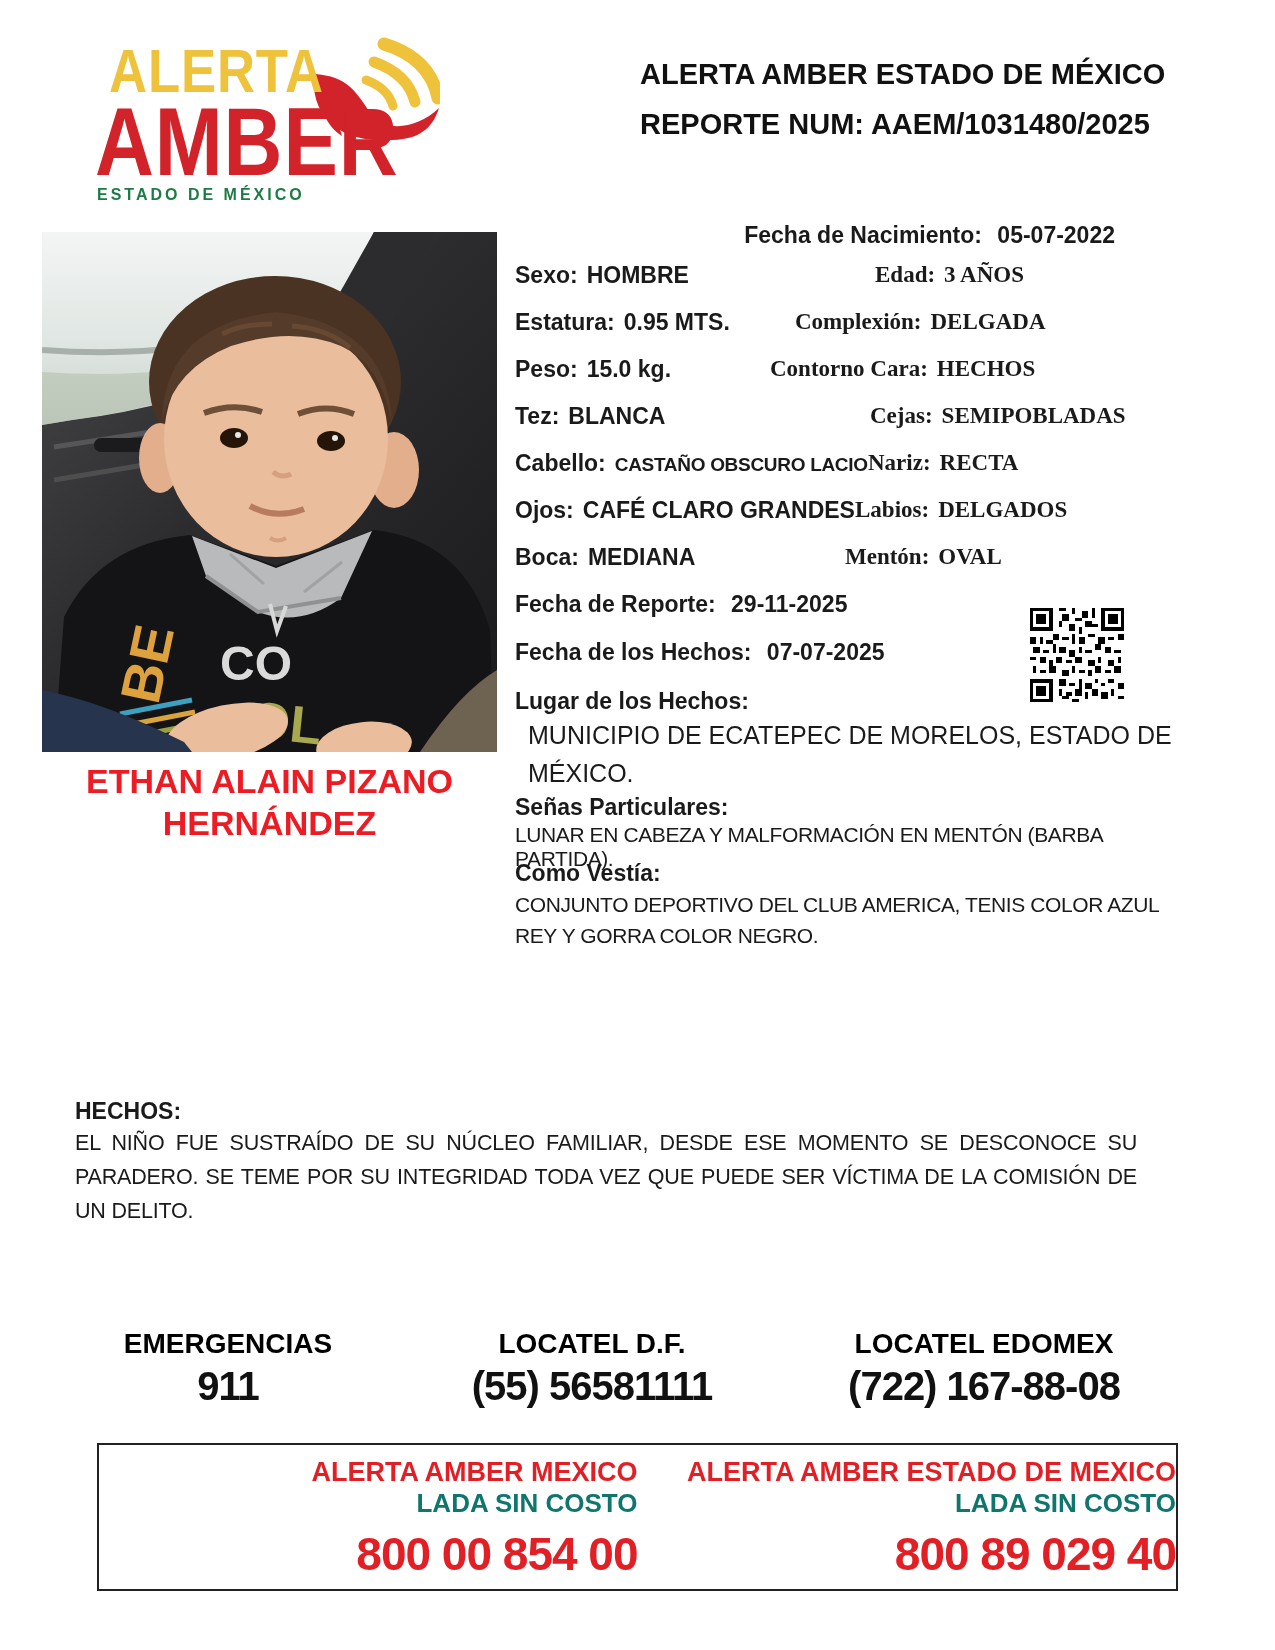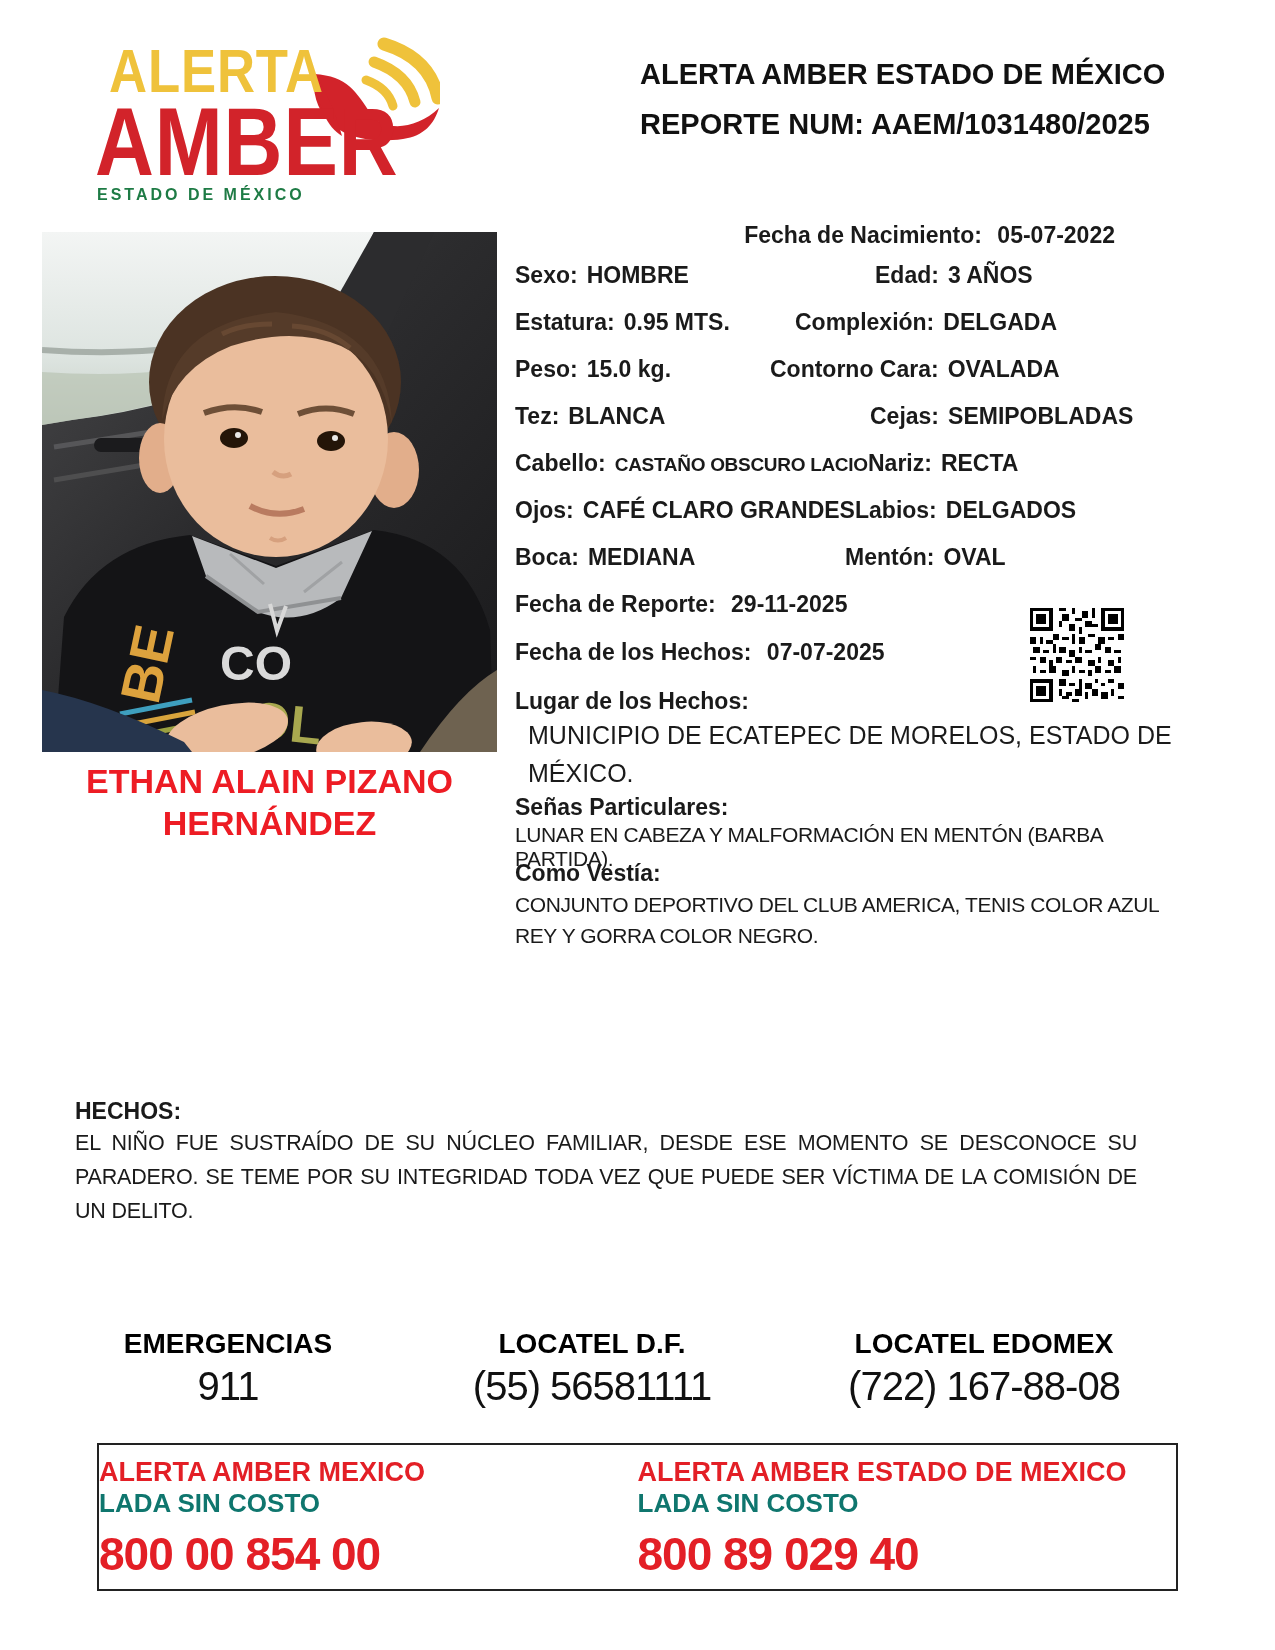--- a/index.html
+++ b/index.html
@@ -25,21 +25,21 @@
   .photo svg { display:block; width:100%; height:100%; }
   .child-name { position:absolute; left:42px; top:760px; width:455px; text-align:center;
                 font-size:34px; font-weight:bold; color:#ED1C24; line-height:42px; }
 
   
   .details { position:absolute; left:515px; top:222px; width:650px; }
   .birth-row { position:relative; height:40px; text-align:right; padding-right:50px;
                font-size:23px; font-weight:bold; }
   .d-row { position:relative; height:47px; font-size:23px; font-weight:bold; white-space:nowrap; }
   .d-row .p1 { position:absolute; left:0; top:0; }
-  .d-row .p2 { position:absolute; top:0; }
+  .d-row .p2 { position:absolute; top:0;font-family:Liberation Serif, serif; }
   .r0 .p2{left:360px;} .r1 .p2{left:280px;} .r2 .p2{left:255px;}
   .r3 .p2{left:355px;} .r4 .p2{left:353px;} .r5 .p2{left:340px;} .r6 .p2{left:330px;}
   .lbl { margin-right:9px; }
   .val-small { font-size:19px; letter-spacing:-0.3px; }
   .single-row { position:relative; height:48px; font-size:23px; font-weight:bold; white-space:nowrap; }
 
   .sec-label { font-size:23px; font-weight:bold; }
   .place-label { position:absolute; left:515px; top:688px; }
   .place-value { position:absolute; left:528px; top:716px; width:648px; font-size:25px; line-height:38px; }
   .marks-label { position:absolute; left:515px; top:794px; }
@@ -53,26 +53,26 @@
   
   .hechos-label { position:absolute; left:75px; top:1098px; font-size:23px; font-weight:bold; }
   .hechos-text  { position:absolute; left:75px; top:1126px; width:1062px; font-size:21.5px;
                   line-height:34px; text-align:justify; letter-spacing:-0.2px; }
 
   
   .contacts { position:absolute; left:60px; top:1328px; width:1120px; display:flex; }
   .contact { text-align:center; }
   .contact:nth-child(1){ width:30%; } .contact:nth-child(2){ width:35%; } .contact:nth-child(3){ width:35%; }
   .contact-name { font-size:28px; font-weight:bold; color:#000000; }
-  .contact-num  { font-size:40px; font-weight:normal; color:#111; margin-top:4px; letter-spacing:-1px; }
+  .contact-num  { font-size:40px; font-weight:bold; color:#111; margin-top:4px; letter-spacing:-1px; }
 
   
   .footer-box { position:absolute; left:97px; top:1443px; width:1081px; height:148px;
                 border:2px solid #222; background:#fff; display:flex; }
-  .fcol { width:50%; text-align:left; padding-top:12px; }
+  .fcol { width:50%; text-align:right; padding-top:12px; }
   .f-title { font-size:27px; font-weight:bold; color:#E31F26; }
   .f-sub   { font-size:26px; font-weight:bold; color:#0f766e; }
   .f-num   { font-size:46px; font-weight:bold; color:#E31F26; margin-top:8px; letter-spacing:-1px; }
 </style>
 </head>
 <body>
 
 <div class="page">
 
   <div class="logo">
@@ -176,21 +176,21 @@
     <div class="d-row r0">
       <span class="p1"><span class="lbl">Sexo:</span><span>HOMBRE</span></span>
       <span class="p2"><span class="lbl">Edad:</span><span>3 AÑOS</span></span>
     </div>
     <div class="d-row r1">
       <span class="p1"><span class="lbl">Estatura:</span><span>0.95 MTS.</span></span>
       <span class="p2"><span class="lbl">Complexión:</span><span>DELGADA</span></span>
     </div>
     <div class="d-row r2">
       <span class="p1"><span class="lbl">Peso:</span><span>15.0 kg.</span></span>
-      <span class="p2"><span class="lbl">Contorno Cara:</span><span>OVALADA</span></span>
+      <span class="p2"><span class="lbl">Contorno Cara:</span><span>HECHOS</span></span>
     </div>
     <div class="d-row r3">
       <span class="p1"><span class="lbl">Tez:</span><span>BLANCA</span></span>
       <span class="p2"><span class="lbl">Cejas:</span><span>SEMIPOBLADAS</span></span>
     </div>
     <div class="d-row r4">
       <span class="p1"><span class="lbl">Cabello:</span><span class="val-small">CASTAÑO OBSCURO LACIO</span></span>
       <span class="p2"><span class="lbl">Nariz:</span><span>RECTA</span></span>
     </div>
     <div class="d-row r5">

